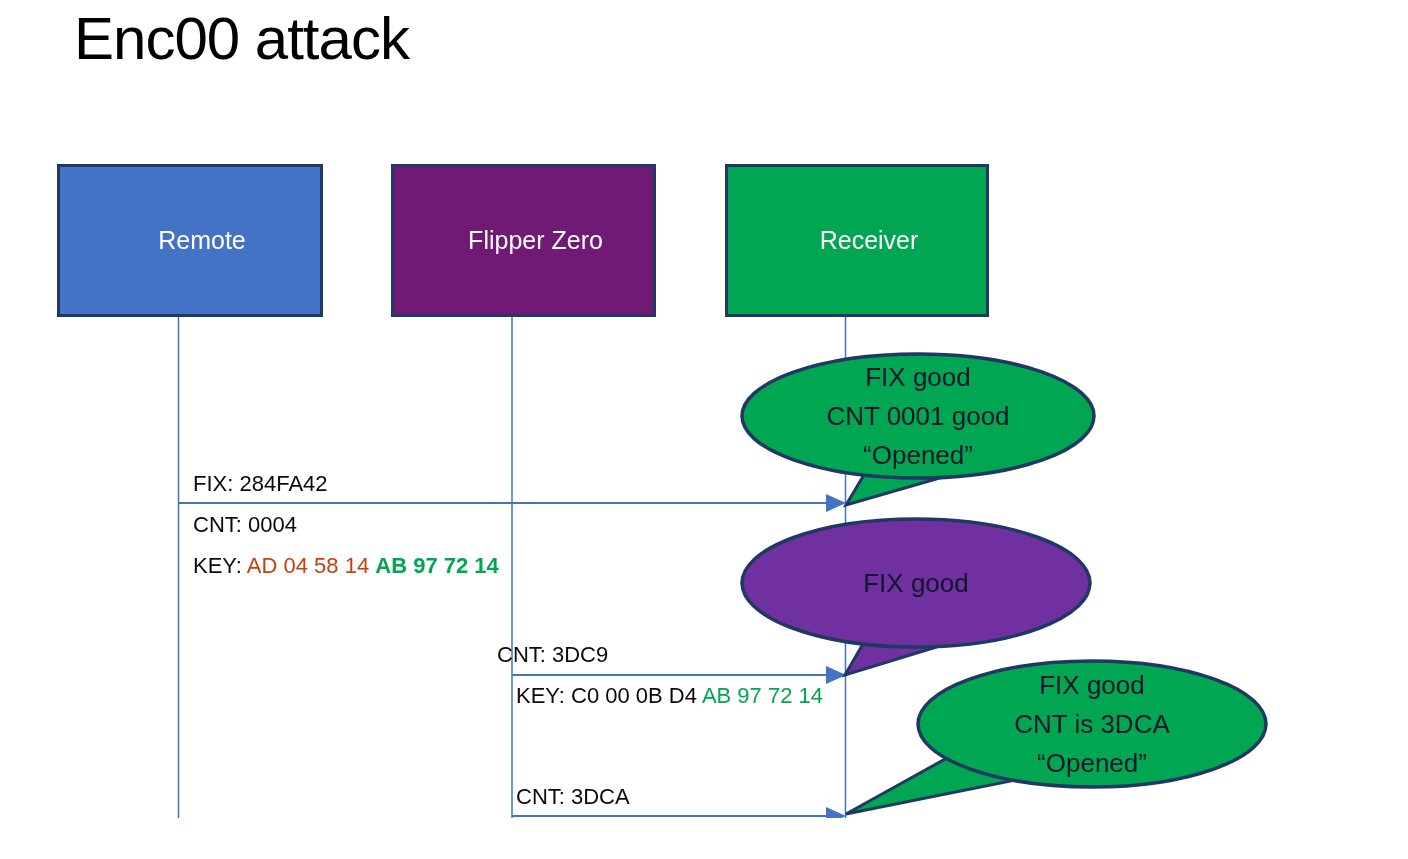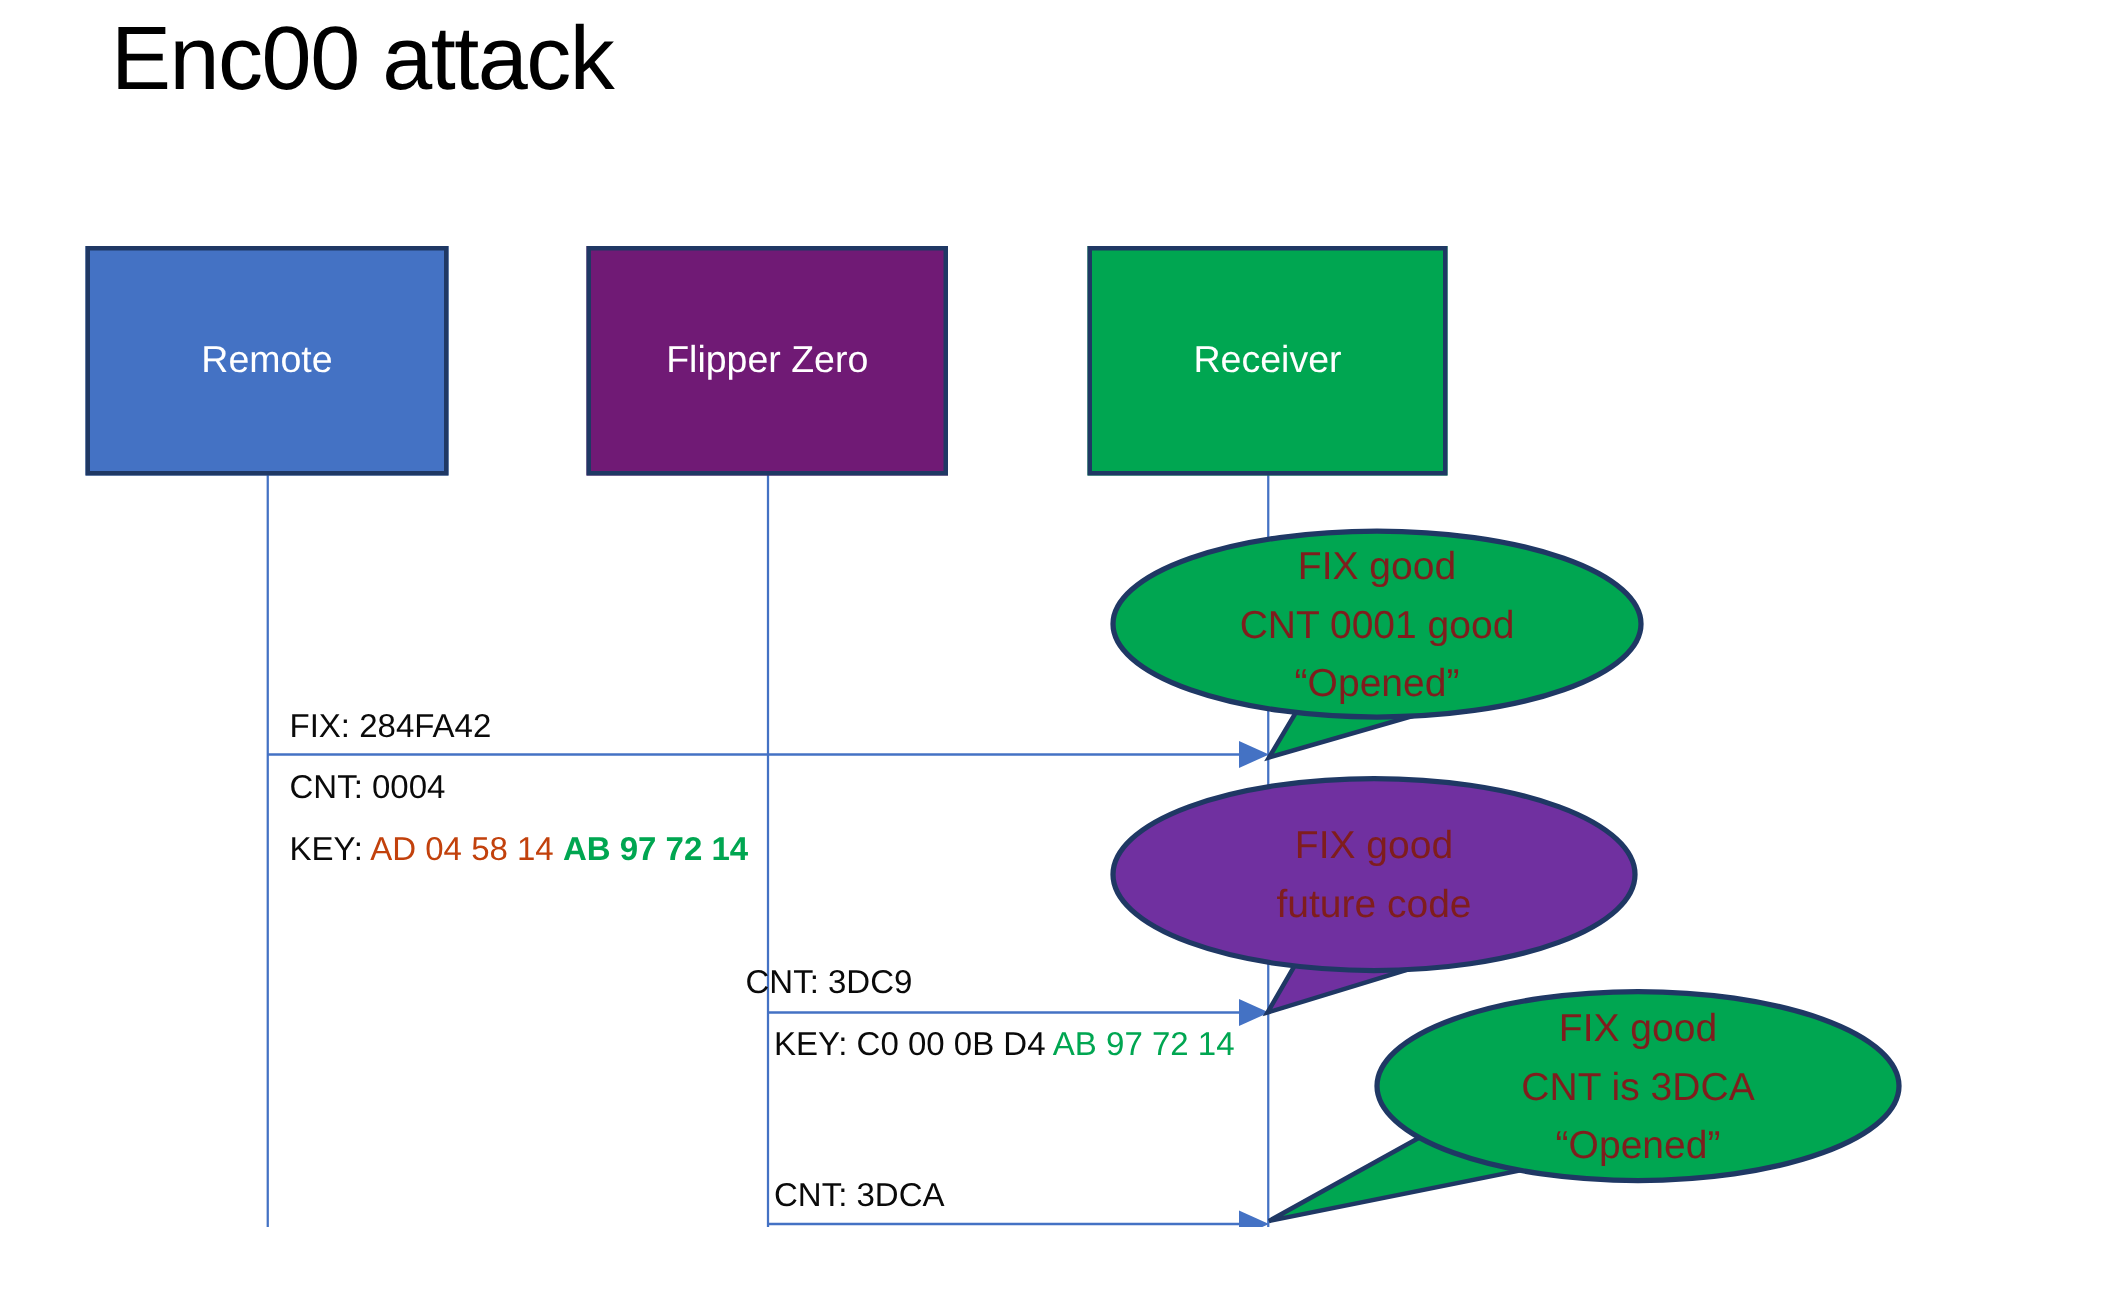--- a/index.html
+++ b/index.html
@@ -14,39 +14,40 @@
     position:absolute;left:74px;top:4px;
     font-size:60px;font-weight:300;color:#000000;
     letter-spacing:-1px;
   }
   svg.diagram{position:absolute;left:0;top:0;z-index:1;}
   .actor-box{
     position:absolute;top:164px;height:147px;
     border:3px solid #1F3864;
     display:flex;align-items:center;justify-content:center;
     z-index:2;
+    padding-left:24px;
   }
   .actor-box .actor-label{
     color:#ffffff;font-size:25px;font-weight:400;
   }
   .box-remote{left:57px;width:236px;background:#4472C4;}
   .box-flipper{left:391px;width:235px;background:#701a75;}
   .box-receiver{left:725px;width:234px;background:#00A651;}
   .msg-line{
     position:absolute;z-index:2;
     font-size:22px;color:#0a0a0a;white-space:nowrap;
     line-height:32px;
   }
   .seg-red{color:#c2410c;}
   .seg-green{color:#00A651;}
   .seg-green-bold{color:#00A651;font-weight:700;}
   .callout-text{
     position:absolute;z-index:3;
     display:flex;flex-direction:column;align-items:center;justify-content:center;
-    text-align:center;color:#7f1d1d;font-size:26px;line-height:39px;
+    text-align:center;color:#0f172a;font-size:26px;line-height:39px;
   }
   .callout-text div{white-space:nowrap;}
 </style>
 </head>
 <body>
 
 <div class="stage">
 
   <div class="slide-title">Enc00 attack</div>
 
@@ -107,21 +108,20 @@
   </div>
 
   <div class="callout-text" style="left:742px;top:356px;width:352px;height:120px;">
     <div>FIX good</div>
     <div>CNT 0001 good</div>
     <div>“Opened”</div>
   </div>
 
   <div class="callout-text" style="left:742px;top:521px;width:348px;height:124px;">
     <div>FIX good</div>
-    <div>future code</div>
   </div>
 
   <div class="callout-text" style="left:918px;top:662px;width:348px;height:124px;">
     <div>FIX good</div>
     <div>CNT is 3DCA</div>
     <div>“Opened”</div>
   </div>
 
 </div>
 

